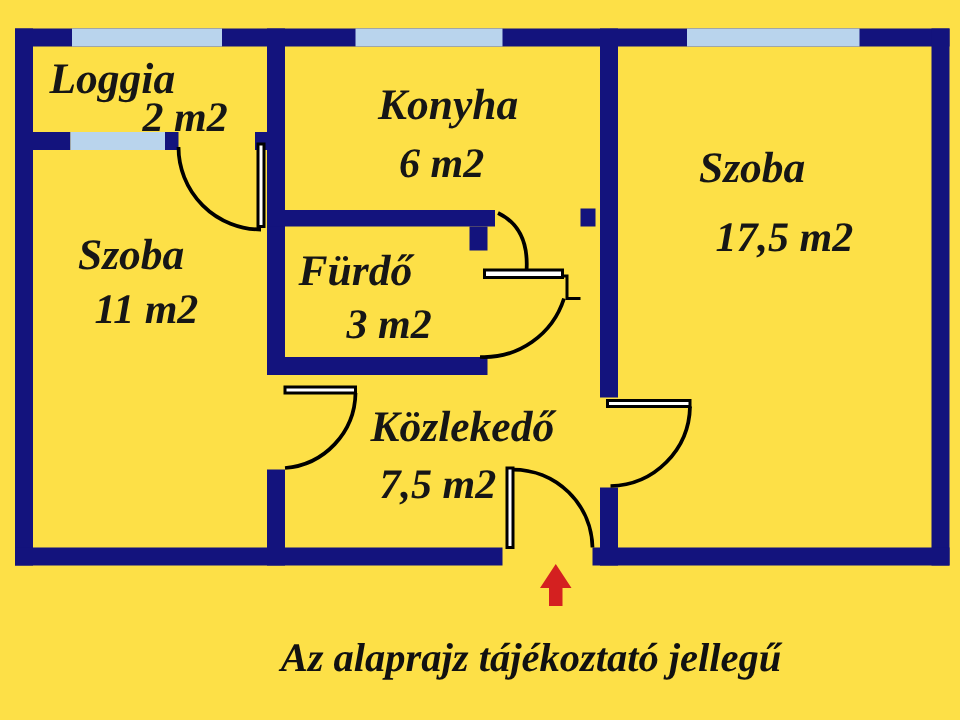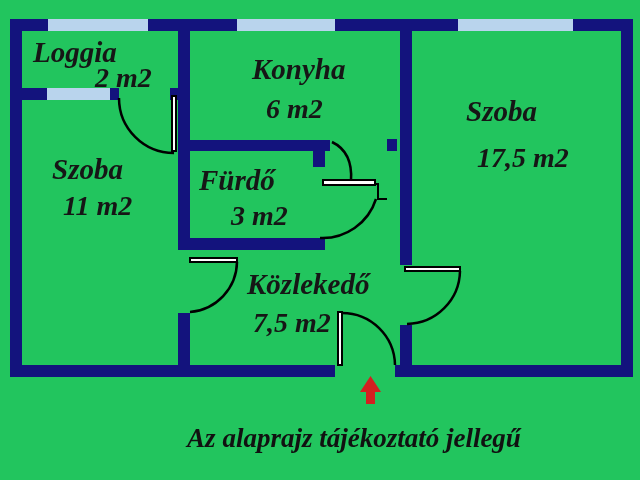--- a/index.html
+++ b/index.html
@@ -1,19 +1,19 @@
 <!DOCTYPE html>
 <html><head>
 <meta charset="utf-8">
 <style>
   html,body{margin:0;padding:0;background:#ffffff;}
   #stage{
     position:relative;
     width:640px;height:480px;
-    background:#22c55e;
+    background:#fde047;
     font-family:"Liberation Serif", serif;
     overflow:hidden;
   }
   svg{display:block;}
   .room-name{
     font-family:"Liberation Serif", serif;
     font-style:italic;font-weight:bold;
     font-size:29px;fill:#161616;
   }
   .room-area{

